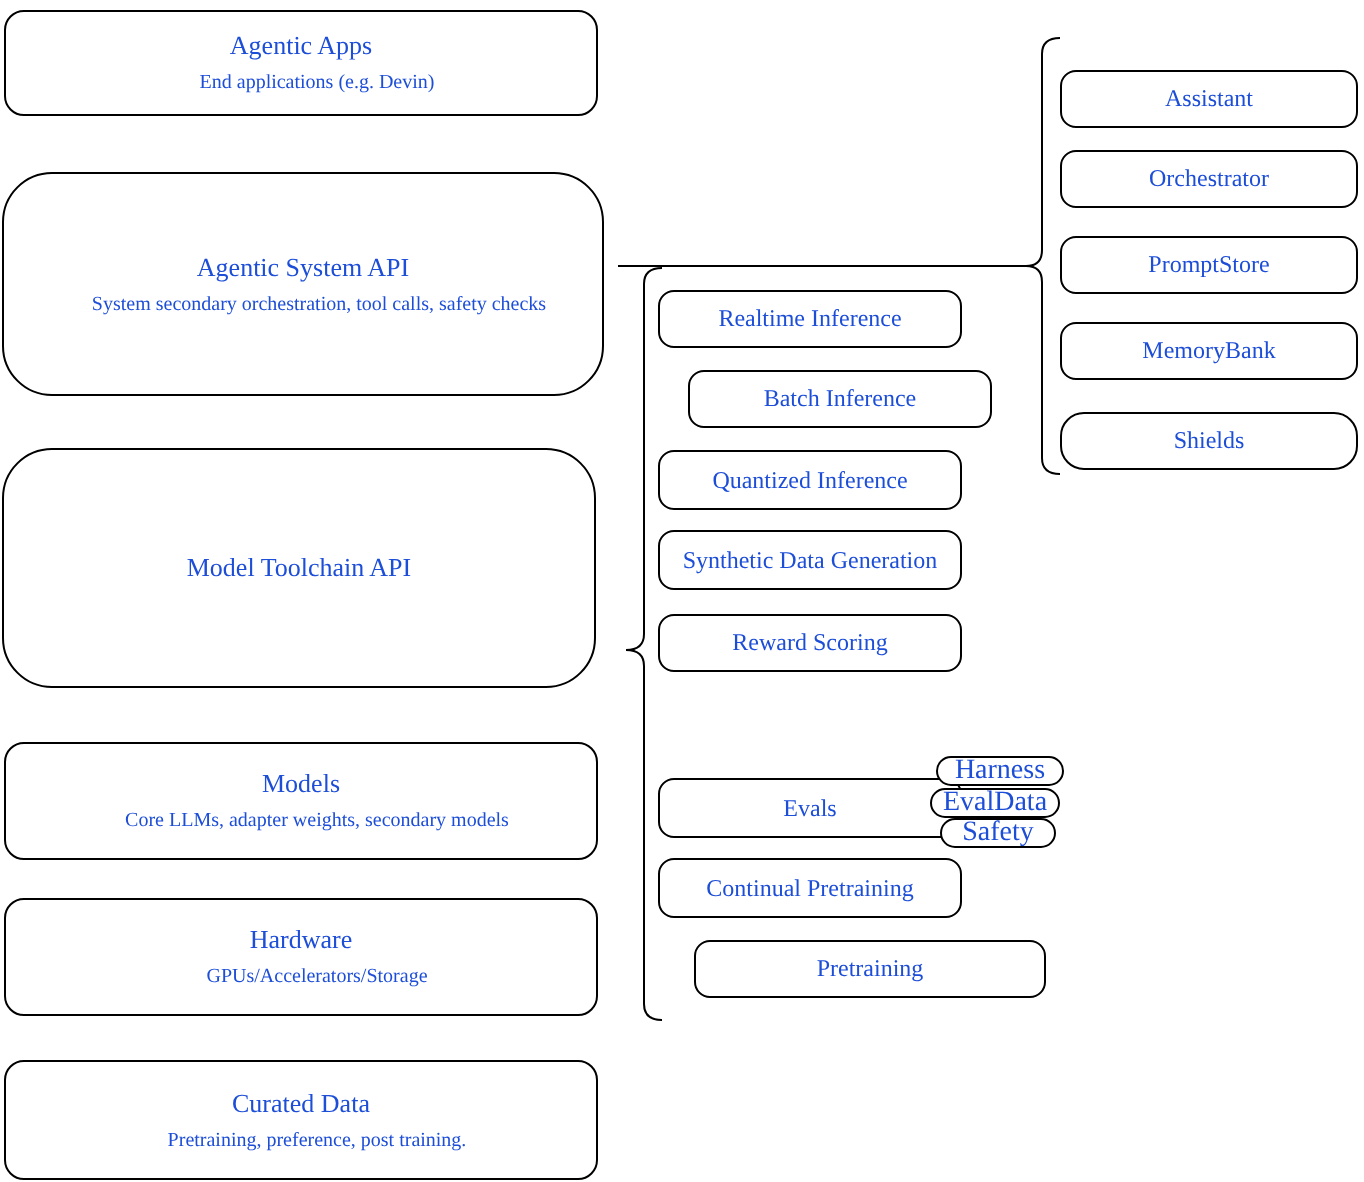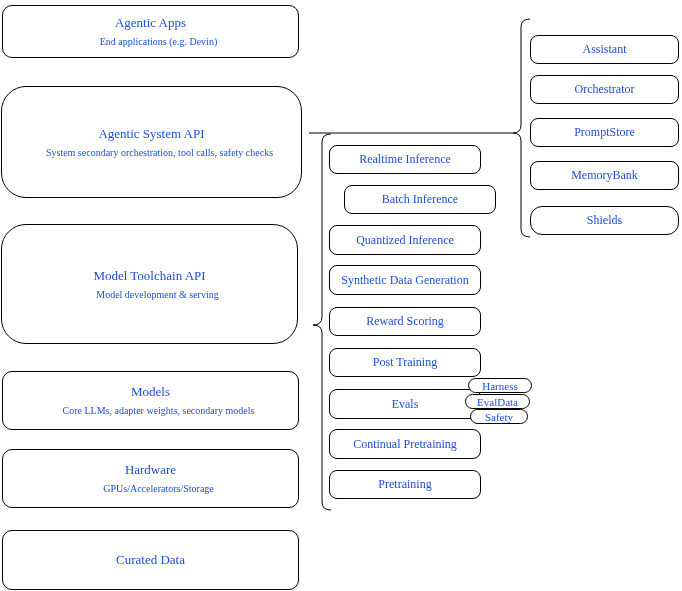--- a/index.html
+++ b/index.html
@@ -52,21 +52,21 @@
   .pill {
     position: absolute;
     box-sizing: border-box;
     border: 1px solid #000000;
     border-radius: 8px;
     background: #ffffff;
     display: flex;
     align-items: center;
     justify-content: center;
     text-align: center;
-    font-size: 11px;
+    font-size: 14px;
     white-space: nowrap;
     z-index: 3;
   }
 </style>
 </head>
 <body>
 
 <div class="canvas">
 
   <svg class="connectors" width="682" height="591" viewBox="0 0 682 591" xmlns="http://www.w3.org/2000/svg">
@@ -80,46 +80,45 @@
     <div class="subtitle">End applications (e.g. Devin)</div>
   </div>
 
   <div class="box r25" style="left:1px; top:86px; width:301px; height:112px;">
     <div class="title">Agentic System API</div>
     <div class="subtitle">System secondary orchestration, tool calls, safety checks</div>
   </div>
 
   <div class="box r25" style="left:1px; top:224px; width:297px; height:120px;">
     <div class="title">Model Toolchain API</div>
-    <div class="subtitle">Model development &amp; serving</div>
   </div>
 
   <div class="box r10" style="left:2px; top:371px; width:297px; height:59px;">
     <div class="title">Models</div>
     <div class="subtitle">Core LLMs, adapter weights, secondary models</div>
   </div>
 
   <div class="box r10" style="left:2px; top:449px; width:297px; height:59px;">
     <div class="title">Hardware</div>
     <div class="subtitle">GPUs/Accelerators/Storage</div>
   </div>
 
   <div class="box r10" style="left:2px; top:530px; width:297px; height:60px;">
     <div class="title">Curated Data</div>
+    <div class="subtitle">Pretraining, preference, post training.</div>
   </div>
 
   <div class="sbox" style="left:329px; top:145px; width:152px; height:29px;">Realtime Inference</div>
   <div class="sbox" style="left:329px; top:185px; width:152px; height:29px;margin-left:15px;">Batch Inference</div>
   <div class="sbox" style="left:329px; top:225px; width:152px; height:30px;">Quantized Inference</div>
   <div class="sbox" style="left:329px; top:265px; width:152px; height:30px;">Synthetic Data Generation</div>
   <div class="sbox" style="left:329px; top:307px; width:152px; height:29px;">Reward Scoring</div>
-  <div class="sbox" style="left:329px; top:348px; width:152px; height:29px;">Post Training</div>
   <div class="sbox" style="left:329px; top:389px; width:152px; height:30px;">Evals</div>
   <div class="sbox" style="left:329px; top:429px; width:152px; height:30px;">Continual Pretraining</div>
-  <div class="sbox" style="left:329px; top:470px; width:152px; height:29px;">Pretraining</div>
+  <div class="sbox" style="left:347px; top:470px; width:176px; height:29px;">Pretraining</div>
 
   <div class="pill" style="left:468px; top:378px; width:64px; height:15px;">Harness</div>
   <div class="pill" style="left:465px; top:394px; width:65px; height:15px;">EvalData</div>
   <div class="pill" style="left:470px; top:409px; width:58px; height:15px;">Safety</div>
 
   <div class="sbox" style="left:530px; top:35px; width:149px; height:29px;">Assistant</div>
   <div class="sbox" style="left:530px; top:75px; width:149px; height:29px;">Orchestrator</div>
   <div class="sbox" style="left:530px; top:118px; width:149px; height:29px;">PromptStore</div>
   <div class="sbox" style="left:530px; top:148px; width:149px; height:29px;margin-top:13px;">MemoryBank</div>
   <div class="sbox" style="left:530px; top:206px; width:149px; height:29px;border-radius:12px;">Shields</div>

